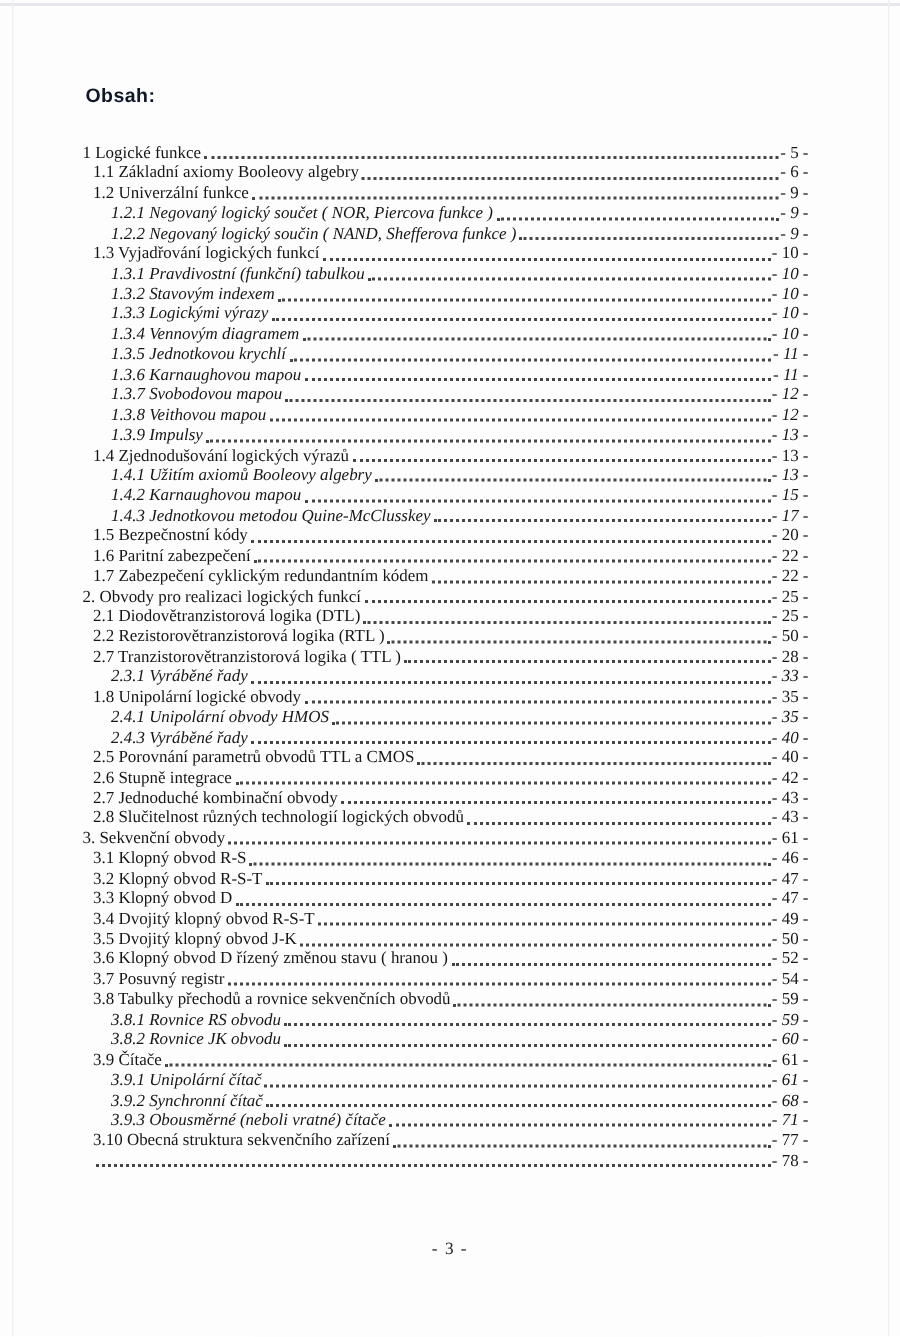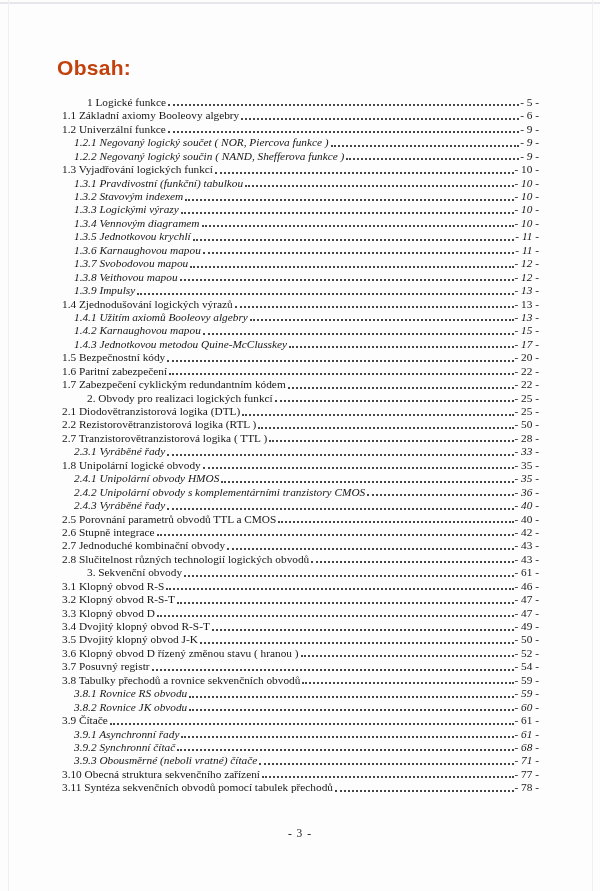--- a/index.html
+++ b/index.html
@@ -28,39 +28,39 @@
   .scan-edge-right {
     position: absolute; top: 0; left: 592px; width: 1px; height: 891px;
     background: #f0f0f3;
   }
   .doc-title {
     position: absolute;
     left: 57px;
     top: 56px;
     font-family: "Liberation Sans", sans-serif;
     font-weight: bold;
-    font-size: 21px;
+    font-size: 13px;
     letter-spacing: 0.3px;
-    color: #c2410c;
+    color: #0f172a;
   }
   .toc {
     position: absolute;
     left: 55px;
     top: 96px;
     width: 484px;
   }
   .toc-row {
     display: flex;
     align-items: flex-end;
     height: 13.45px;
     white-space: nowrap;
     font-size: 11.3px;
     line-height: 13.45px;
   }
-  .toc-row.lvl-1 { padding-left: 0; margin-left: 32px; }
+  .toc-row.lvl-1 { padding-left: 0; }
   .toc-row.lvl-2 { padding-left: 7px; text-align: center; }
   .toc-row.lvl-3 { padding-left: 19px; font-style: italic; }
   .toc-label {
     flex: 0 0 auto;
   }
   .leader {
     flex: 1 1 auto;
     min-width: 10px;
     border-bottom: 2px dotted #464646;
     margin: 0 1px 3px 2px;
@@ -258,25 +258,20 @@
     <span class="leader"></span>
     <span class="page-num">- 35 -</span>
   </div>
 
   <div class="toc-row lvl-3">
     <span class="toc-label">2.4.1 Unipolární obvody HMOS</span>
     <span class="leader"></span>
     <span class="page-num">- 35 -</span>
   </div>
 
-  <div class="toc-row lvl-3">
-    <span class="toc-label">2.4.2 Unipolární obvody s komplementárními tranzistory CMOS</span>
-    <span class="leader"></span>
-    <span class="page-num">- 36 -</span>
-  </div>
 
   <div class="toc-row lvl-3">
     <span class="toc-label">2.4.3 Vyráběné řady</span>
     <span class="leader"></span>
     <span class="page-num">- 40 -</span>
   </div>
 
   <div class="toc-row lvl-2">
     <span class="toc-label">2.5 Porovnání parametrů obvodů TTL a CMOS</span>
     <span class="leader"></span>
@@ -367,21 +362,21 @@
     <span class="page-num">- 60 -</span>
   </div>
 
   <div class="toc-row lvl-2">
     <span class="toc-label">3.9 Čítače</span>
     <span class="leader"></span>
     <span class="page-num">- 61 -</span>
   </div>
 
   <div class="toc-row lvl-3">
-    <span class="toc-label">3.9.1 Asynchronní řady</span>
+    <span class="toc-label">3.9.1 Unipolární čítač</span>
     <span class="leader"></span>
     <span class="page-num">- 61 -</span>
   </div>
 
   <div class="toc-row lvl-3">
     <span class="toc-label">3.9.2 Synchronní čítač</span>
     <span class="leader"></span>
     <span class="page-num">- 68 -</span>
   </div>
 
@@ -391,20 +386,19 @@
     <span class="page-num">- 71 -</span>
   </div>
 
   <div class="toc-row lvl-2">
     <span class="toc-label">3.10 Obecná struktura sekvenčního zařízení</span>
     <span class="leader"></span>
     <span class="page-num">- 77 -</span>
   </div>
 
   <div class="toc-row lvl-2">
-    <span class="toc-label">3.11 Syntéza sekvenčních obvodů pomocí tabulek přechodů</span>
     <span class="leader"></span>
     <span class="page-num">- 78 -</span>
   </div>
 </div>
 
   <div class="footer-page-num">- 3 -</div>
 </div>
 
 </body></html>

